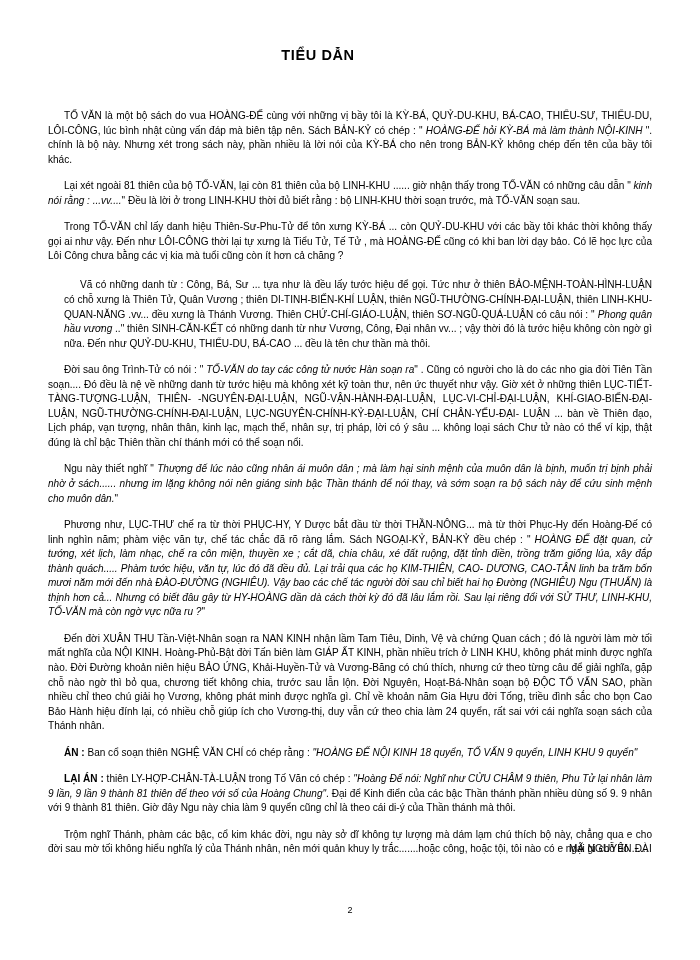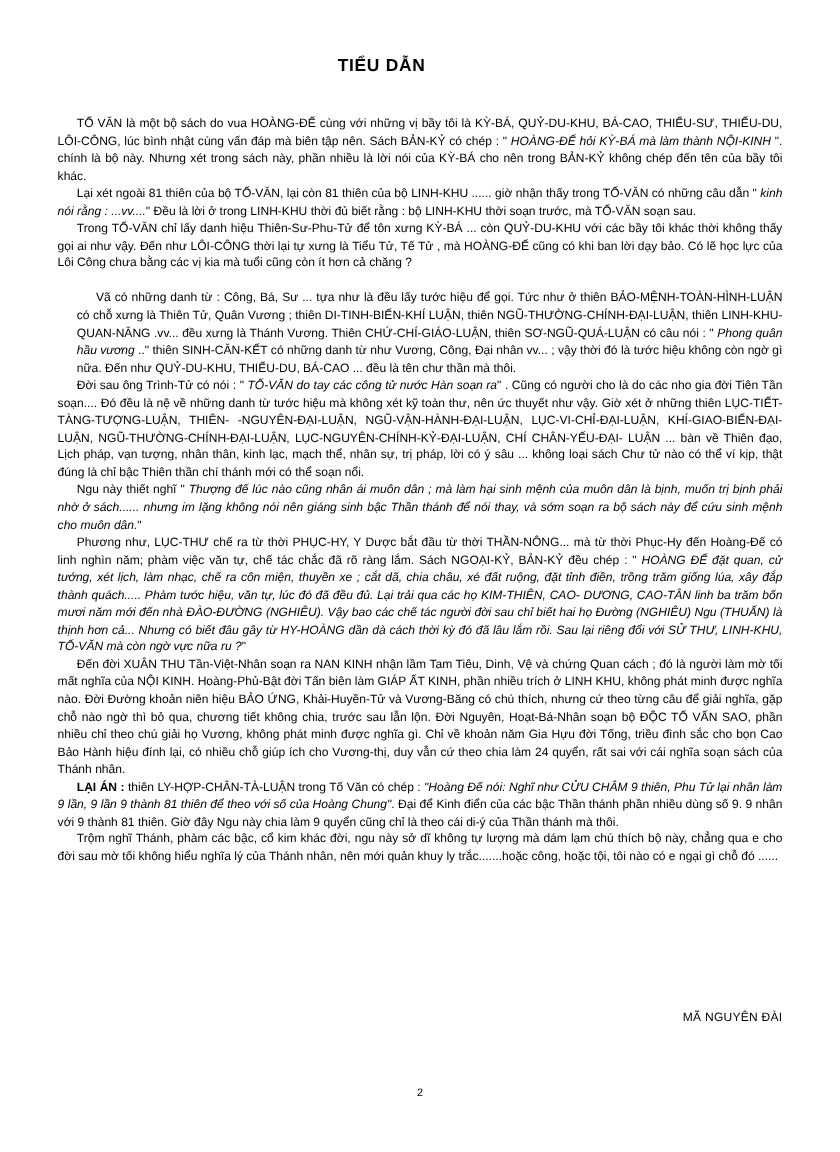--- a/index.html
+++ b/index.html
@@ -44,21 +44,21 @@
     text-align: justify;
     text-justify: inter-word;
     text-indent: 16px;
     hyphens: none;
   }
   p.para.gap {
     margin-top: 14.5px;
     margin-left: 16px;
   }
   p.para.nogap {
-    margin-top: 0;
+    margin-top: 12px;
   }
   .it {
     font-style: italic;
   }
   .bd {
     font-weight: bold;
   }
   .signature {
     position: absolute;
     left: 48px;
@@ -86,20 +86,21 @@
 
   <div class="body-block">
       <p class="para nogap"><span>TỐ VĂN là một bộ sách do vua HOÀNG-ĐẾ cùng với những vị bầy tôi là KỲ-BÁ, QUỶ-DU-KHU, BÁ-CAO, THIỂU-SƯ, THIỂU-DU, LÔI-CÔNG, lúc bình nhật cùng vấn đáp mà biên tập nên. Sách BẢN-KỶ có chép : " </span><span class="it">HOÀNG-ĐẾ hỏi KỲ-BÁ mà làm thành NỘI-KINH </span><span>". chính là bộ này. Nhưng xét trong sách này, phần nhiều là lời nói của KỲ-BÁ cho nên trong BẢN-KỶ không chép đến tên của bầy tôi khác.</span></p>
       <p class="para nogap"><span>Lại xét ngoài 81 thiên của bộ TỐ-VĂN, lại còn 81 thiên của bộ LINH-KHU ...... giờ nhận thấy trong TỐ-VĂN có những câu dẫn " </span><span class="it">kinh nói rằng : ...vv....</span><span>" Đều là lời ở trong LINH-KHU thời đủ biết rằng : bộ LINH-KHU thời soạn trước, mà TỐ-VĂN soạn sau.</span></p>
       <p class="para nogap"><span>Trong TỐ-VĂN chỉ lấy danh hiệu Thiên-Sư-Phu-Tử để tôn xưng KỲ-BÁ ... còn QUỶ-DU-KHU với các bầy tôi khác thời không thấy gọi ai như vậy. Đến như LÔI-CÔNG thời lại tự xưng là Tiểu Tử, Tế Tử , mà HOÀNG-ĐẾ cũng có khi ban lời dạy bảo. Có lẽ học lực của Lôi Công chưa bằng các vị kia mà tuổi cũng còn ít hơn cả chăng ?</span></p>
       <p class="para gap"><span>Vã có những danh từ : Công, Bá, Sư ... tựa như là đều lấy tước hiệu để gọi. Tức như ở thiên BẢO-MỆNH-TOÀN-HÌNH-LUẬN có chỗ xưng là Thiên Tử, Quân Vương ; thiên DI-TINH-BIẾN-KHÍ LUẬN, thiên NGŨ-THƯỜNG-CHÍNH-ĐẠI-LUẬN, thiên LINH-KHU-QUAN-NĂNG .vv... đều xưng là Thánh Vương. Thiên CHỨ-CHÍ-GIÁO-LUẬN, thiên SƠ-NGŨ-QUÁ-LUẬN có câu nói : " </span><span class="it">Phong quân hầu vương</span><span> .." thiên SINH-CĂN-KẾT có những danh từ như Vương, Công, Đại nhân vv... ; vậy thời đó là tước hiệu không còn ngờ gì nữa. Đến như QUỶ-DU-KHU, THIỂU-DU, BÁ-CAO ... đều là tên chư thần mà thôi.</span></p>
       <p class="para nogap"><span>Đời sau ông Trình-Tử có nói : " </span><span class="it">TỐ-VĂN do tay các công tử nước Hàn soạn ra</span><span>" . Cũng có người cho là do các nho gia đời Tiên Tần soạn.... Đó đều là nệ về những danh từ tước hiệu mà không xét kỹ toàn thư, nên ức thuyết như vậy. Giờ xét ở những thiên LỤC-TIẾT-TÀNG-TƯỢNG-LUẬN, THIÊN- -NGUYÊN-ĐẠI-LUẬN, NGŨ-VẬN-HÀNH-ĐẠI-LUẬN, LỤC-VI-CHỈ-ĐẠI-LUẬN, KHÍ-GIAO-BIẾN-ĐẠI- LUẬN, NGŨ-THƯỜNG-CHÍNH-ĐẠI-LUẬN, LỤC-NGUYÊN-CHÍNH-KỶ-ĐẠI-LUẬN, CHÍ CHÂN-YẾU-ĐẠI- LUẬN ... bàn về Thiên đạo, Lịch pháp, vạn tượng, nhân thân, kinh lạc, mạch thể, nhân sự, trị pháp, lời có ý sâu ... không loại sách Chư tử nào có thể ví kịp, thật đúng là chỉ bậc Thiên thần chí thánh mới có thể soạn nổi.</span></p>
       <p class="para nogap"><span>Ngu này thiết nghĩ " </span><span class="it">Thượng đế lúc nào cũng nhân ái muôn dân ; mà làm hại sinh mệnh của muôn dân là bịnh, muốn trị bịnh phải nhờ ở sách...... nhưng im lặng không nói nên giáng sinh bậc Thần thánh để nói thay, và sớm soạn ra bộ sách này để cứu sinh mệnh cho muôn dân.</span><span>"</span></p>
       <p class="para nogap"><span>Phương như, LỤC-THƯ chế ra từ thời PHỤC-HY, Y Dược bắt đầu từ thời THẦN-NÔNG... mà từ thời Phục-Hy đến Hoàng-Đế có linh nghìn năm; phàm việc văn tự, chế tác chắc đã rõ ràng lắm. Sách NGOẠI-KỶ, BẢN-KỶ đều chép : " </span><span class="it">HOÀNG ĐẾ đặt quan, cử tướng, xét lịch, làm nhạc, chế ra côn miện, thuyền xe ; cắt dã, chia châu, xé đất ruộng, đặt tỉnh điền, trồng trăm giống lúa, xây đắp thành quách..... Phàm tước hiệu, văn tự, lúc đó đã đều đủ. Lại trải qua các họ KIM-THIÊN, CAO- DƯƠNG, CAO-TÂN linh ba trăm bốn mươi năm mới đến nhà ĐÀO-ĐƯỜNG (NGHIÊU). Vậy bao các chế tác người đời sau chỉ biết hai họ Đường (NGHIÊU) Ngu (THUẤN) là thịnh hơn cả... Nhưng có biết đâu gây từ HY-HOÀNG dần dà cách thời kỳ đó đã lâu lắm rồi. Sau lại riêng đổi với SỬ THƯ, LINH-KHU, TỐ-VĂN mà còn ngờ vực nữa ru ?</span><span>"</span></p>
       <p class="para nogap"><span>Đến đời XUÂN THU Tần-Việt-Nhân soạn ra NAN KINH nhận lầm Tam Tiêu, Dinh, Vệ và chứng Quan cách ; đó là người làm mờ tối mất nghĩa của NỘI KINH. Hoàng-Phủ-Bật đời Tấn biên làm GIÁP ẤT KINH, phần nhiều trích ở LINH KHU, không phát minh được nghĩa nào. Đời Đường khoản niên hiệu BẢO ỨNG, Khải-Huyền-Tử và Vương-Băng có chú thích, nhưng cứ theo từng câu để giải nghĩa, gặp chỗ nào ngờ thì bỏ qua, chương tiết không chia, trước sau lẫn lộn. Đời Nguyên, Hoạt-Bá-Nhân soạn bộ ĐỘC TỐ VẤN SAO, phần nhiều chỉ theo chú giải họ Vương, không phát minh được nghĩa gì. Chỉ về khoản năm Gia Hựu đời Tống, triều đình sắc cho bọn Cao Bảo Hành hiệu đính lại, có nhiều chỗ giúp ích cho Vương-thị, duy vẫn cứ theo chia làm 24 quyển, rất sai với cái nghĩa soạn sách của Thánh nhân.</span></p>
+      <p class="para nogap"><span class="bd">ÁN :</span><span> Ban cổ soạn thiên NGHỆ VĂN CHÍ có chép rằng : </span><span class="it">"HOÀNG ĐẾ NỘI KINH 18 quyển, TỐ VẤN 9 quyển, LINH KHU 9 quyển"</span></p>
       <p class="para nogap"><span class="bd">LẠI ÁN :</span><span> thiên LY-HỢP-CHÂN-TÀ-LUẬN trong Tố Văn có chép :  </span><span class="it">"Hoàng Đế nói: Nghĩ như CỬU CHÂM 9 thiên, Phu Tử lại nhân làm 9 lần, 9 lần 9 thành 81 thiên để theo với số của Hoàng Chung"</span><span>. Đại để Kinh điển của các bậc Thần thánh phần nhiều dùng số 9. 9 nhân với 9 thành 81 thiên. Giờ đây Ngu này chia làm 9 quyển cũng chỉ là theo cái di-ý của Thần thánh mà thôi.</span></p>
       <p class="para nogap"><span>Trộm nghĩ Thánh, phàm các bậc, cổ kim khác đời, ngu này sở dĩ không tự lượng mà dám lạm chú thích bộ này, chẳng qua e cho đời sau mờ tối không hiểu nghĩa lý của Thánh nhân, nên mới quản khuy ly trắc.......hoặc công, hoặc tội, tôi nào có e ngại gì chỗ đó ......</span></p>
     </div>
 
   <div class="signature">MÃ NGUYÊN ĐÀI</div>
 
   <div class="page-number">2</div>
 
 </div>
 

